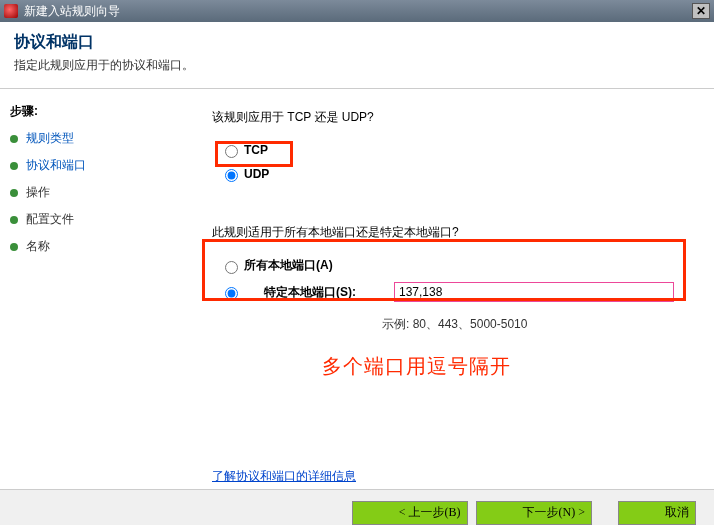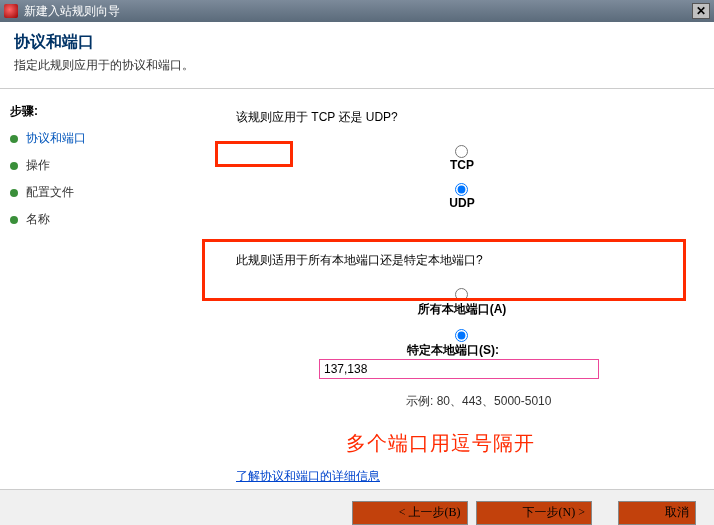--- a/index.html
+++ b/index.html
@@ -93,21 +93,20 @@
   }
   .question {
     margin-bottom: 14px;
   }
   .radio-group { margin-left:4px; }
   .radio-opt {
     display:flex;
     align-items:center;
     margin-bottom:4px;
     padding:2px 4px;
-    flex-direction:column;
   }
   .radio-opt input { margin-right:6px; }
   .radio-opt label { font-weight:bold; }
   .hilite1 {
     position:absolute;
     left: 215px;
     top: 141px;
     width: 78px;
     height: 26px;
     border: 3px solid #ff2a00;
@@ -164,21 +163,21 @@
     display:flex;
     align-items:center;
     justify-content:flex-end;
     padding-right:18px;
     gap:8px;
   }
   .footer button {
     min-width:96px;
     height:24px;
     font-size:12px;
-    background:#c2410c;
+    background:#84cc16;
     border:1px solid #888;
     cursor:default;
     font-family:"SimSun","Microsoft YaHei";
     padding-left:46px;
   }
   .footer button.cancel { min-width:72px; margin-left:18px;}
 </style>
 </head>
 <body>
 
@@ -190,20 +189,24 @@
 </div>
 
 <div class="header">
   <h1>协议和端口</h1>
   <div class="sub">指定此规则应用于的协议和端口。</div>
 </div>
 
 <div class="body">
   <div class="sidebar">
     <div class="steps-title">步骤:</div>
+    <div class="step active">
+      <span class="bullet"></span>
+      <span class="label">规则类型</span>
+    </div>
     <div class="step active">
       <span class="bullet"></span>
       <span class="label">协议和端口</span>
     </div>
     <div class="step">
       <span class="bullet"></span>
       <span class="label">操作</span>
     </div>
     <div class="step">
       <span class="bullet"></span>

